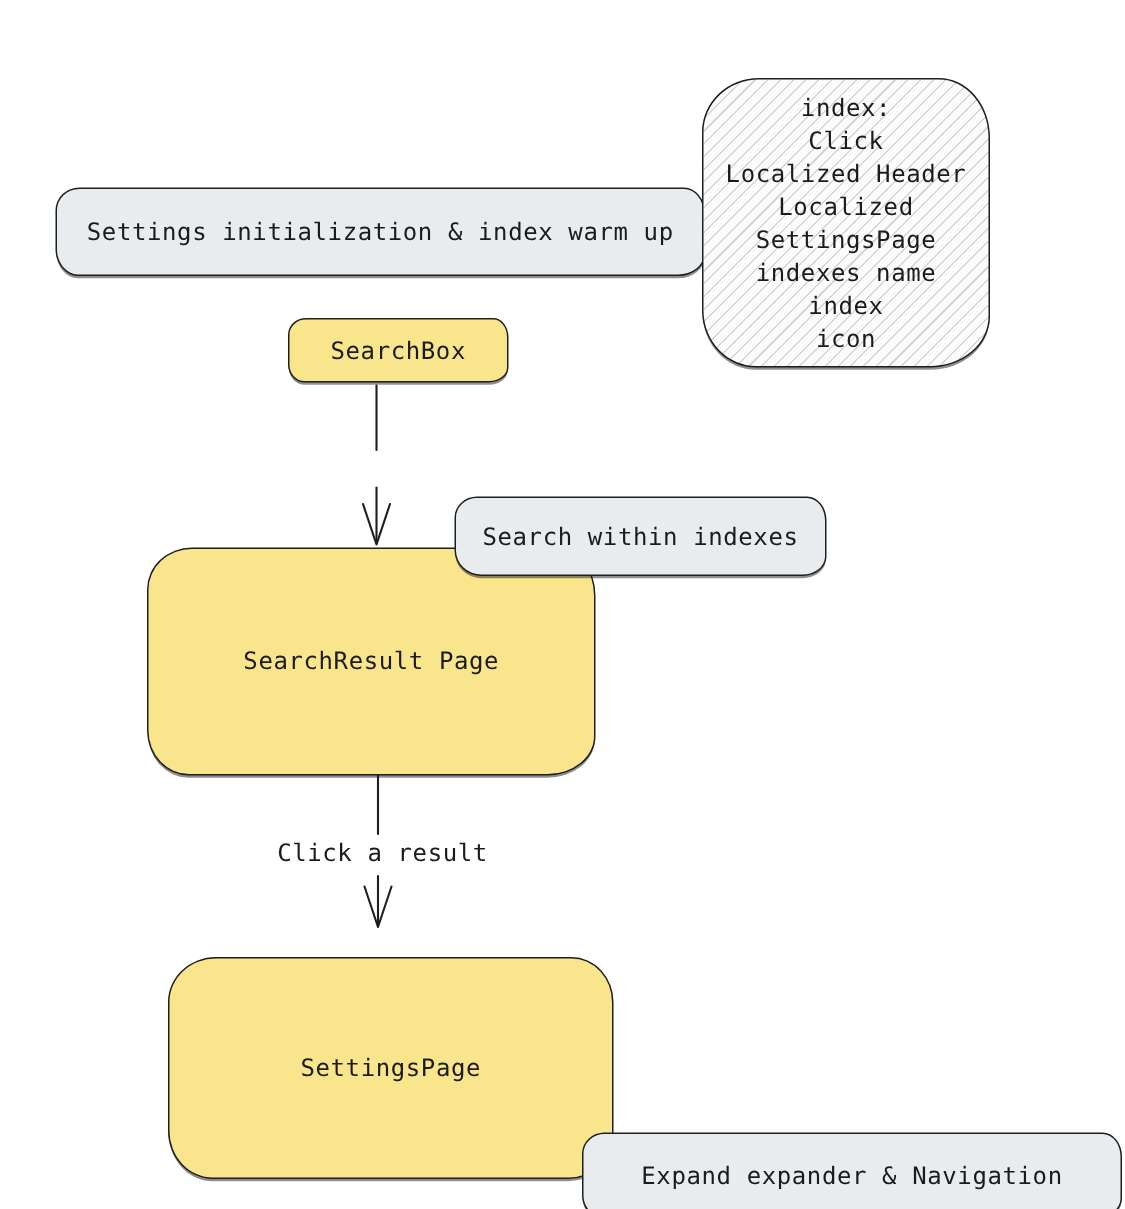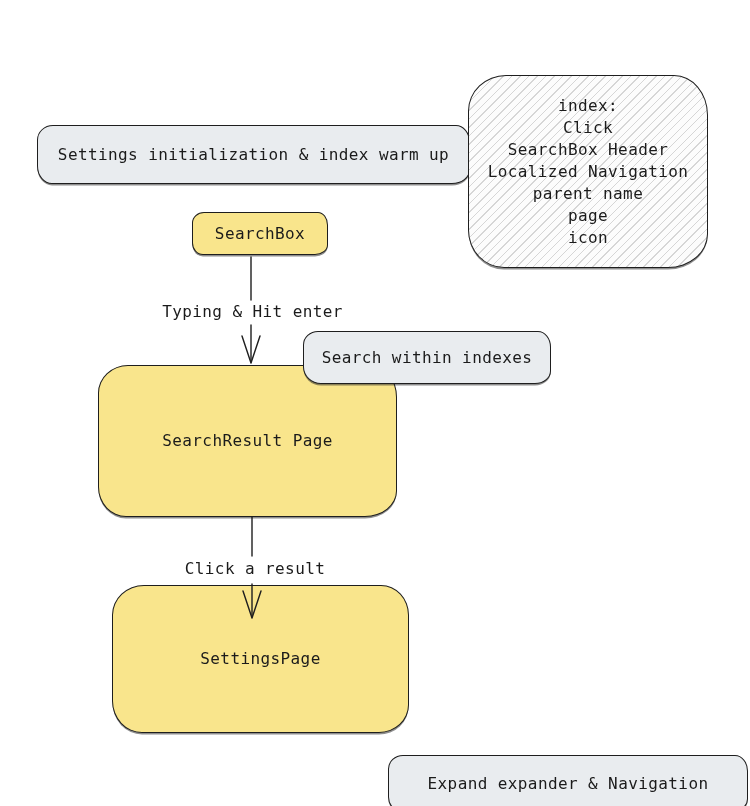--- a/index.html
+++ b/index.html
@@ -38,30 +38,30 @@
   .fill-hatch  {
     background-color: var(--hatch-bg);
     background-image: repeating-linear-gradient(
       135deg,
       var(--hatch-line) 0px, var(--hatch-line) 1px,
       transparent 1px, transparent 6px);
   }
 
   .settings-init { left: 37px;  top: 112px; width: 433px; height: 59px;  z-index: 1;
     border-radius: 16px 14px 18px 15px / 15px 17px 14px 18px; }
-  .index-note    { left: 468px; top: 75px;  width: 240px; height: 193px; z-index: 2;
+  .index-note    { left: 468px; top: 52px;  width: 192px; height: 193px; z-index: 2;
     border-radius: 38px 34px 40px 36px / 36px 40px 34px 38px;
     flex-direction: column; line-height: 22px; }
-  .searchbox     { left: 192px; top: 212px; width: 136px; height: 43px;  z-index: 1;
+  .searchbox     { left: 192px; top: 212px; width: 147px; height: 43px;  z-index: 1;
     border-radius: 12px 10px 13px 11px / 11px 13px 10px 12px; }
   .search-within { left: 303px; top: 318px; width: 248px; height: 53px;  z-index: 3;
     border-radius: 15px 13px 16px 18px / 14px 16px 13px 17px; }
   .searchresult  { left: 98px;  top: 365px; width: 299px; height: 152px; z-index: 1;
     border-radius: 30px 26px 32px 28px / 28px 32px 26px 30px; text-align: right; }
-  .settingspage  { left: 112px; top: 585px; width: 297px; height: 148px; z-index: 1;
+  .settingspage  { left: 112px; top: 638px; width: 297px; height: 148px; z-index: 1;
     border-radius: 32px 28px 30px 30px / 30px 30px 28px 32px; }
   .expand-nav    { left: 388px; top: 742px; width: 360px; height: 57px;  z-index: 3;
     border-radius: 15px 13px 16px 14px / 14px 16px 13px 15px; }
 
   .edge-label {
     position: absolute;
     z-index: 2;
     font-size: 16px;
     letter-spacing: 0.4px;
     line-height: 19px;
@@ -102,32 +102,31 @@
     </g>
   </svg>
 
   <div class="node fill-grey settings-init">
     <span>Settings initialization &amp; index warm up</span>
   </div>
 
   <div class="node fill-hatch index-note">
     <span class="index-line">index:</span>
     <span class="index-line">Click</span>
-    <span class="index-line">SearchBox Header</span>
-    <span class="index-line">Localized Navigation</span>
-    <span class="index-line">parent name</span>
-    <span class="index-line">page</span>
+    <span class="index-line">Localized Header</span>
+    <span class="index-line">Localized SettingsPage</span>
+    <span class="index-line">indexes name</span>
+    <span class="index-line">index</span>
     <span class="index-line">icon</span>
   </div>
 
   <div class="node fill-yellow searchbox">
     <span>SearchBox</span>
   </div>
 
-  <div class="edge-label label-typing">Typing &amp; Hit enter</div>
 
   <div class="node fill-grey search-within">
     <span>Search within indexes</span>
   </div>
 
   <div class="node fill-yellow searchresult">
     <span>SearchResult Page</span>
   </div>
 
   <div class="edge-label label-click">Click a result</div>

